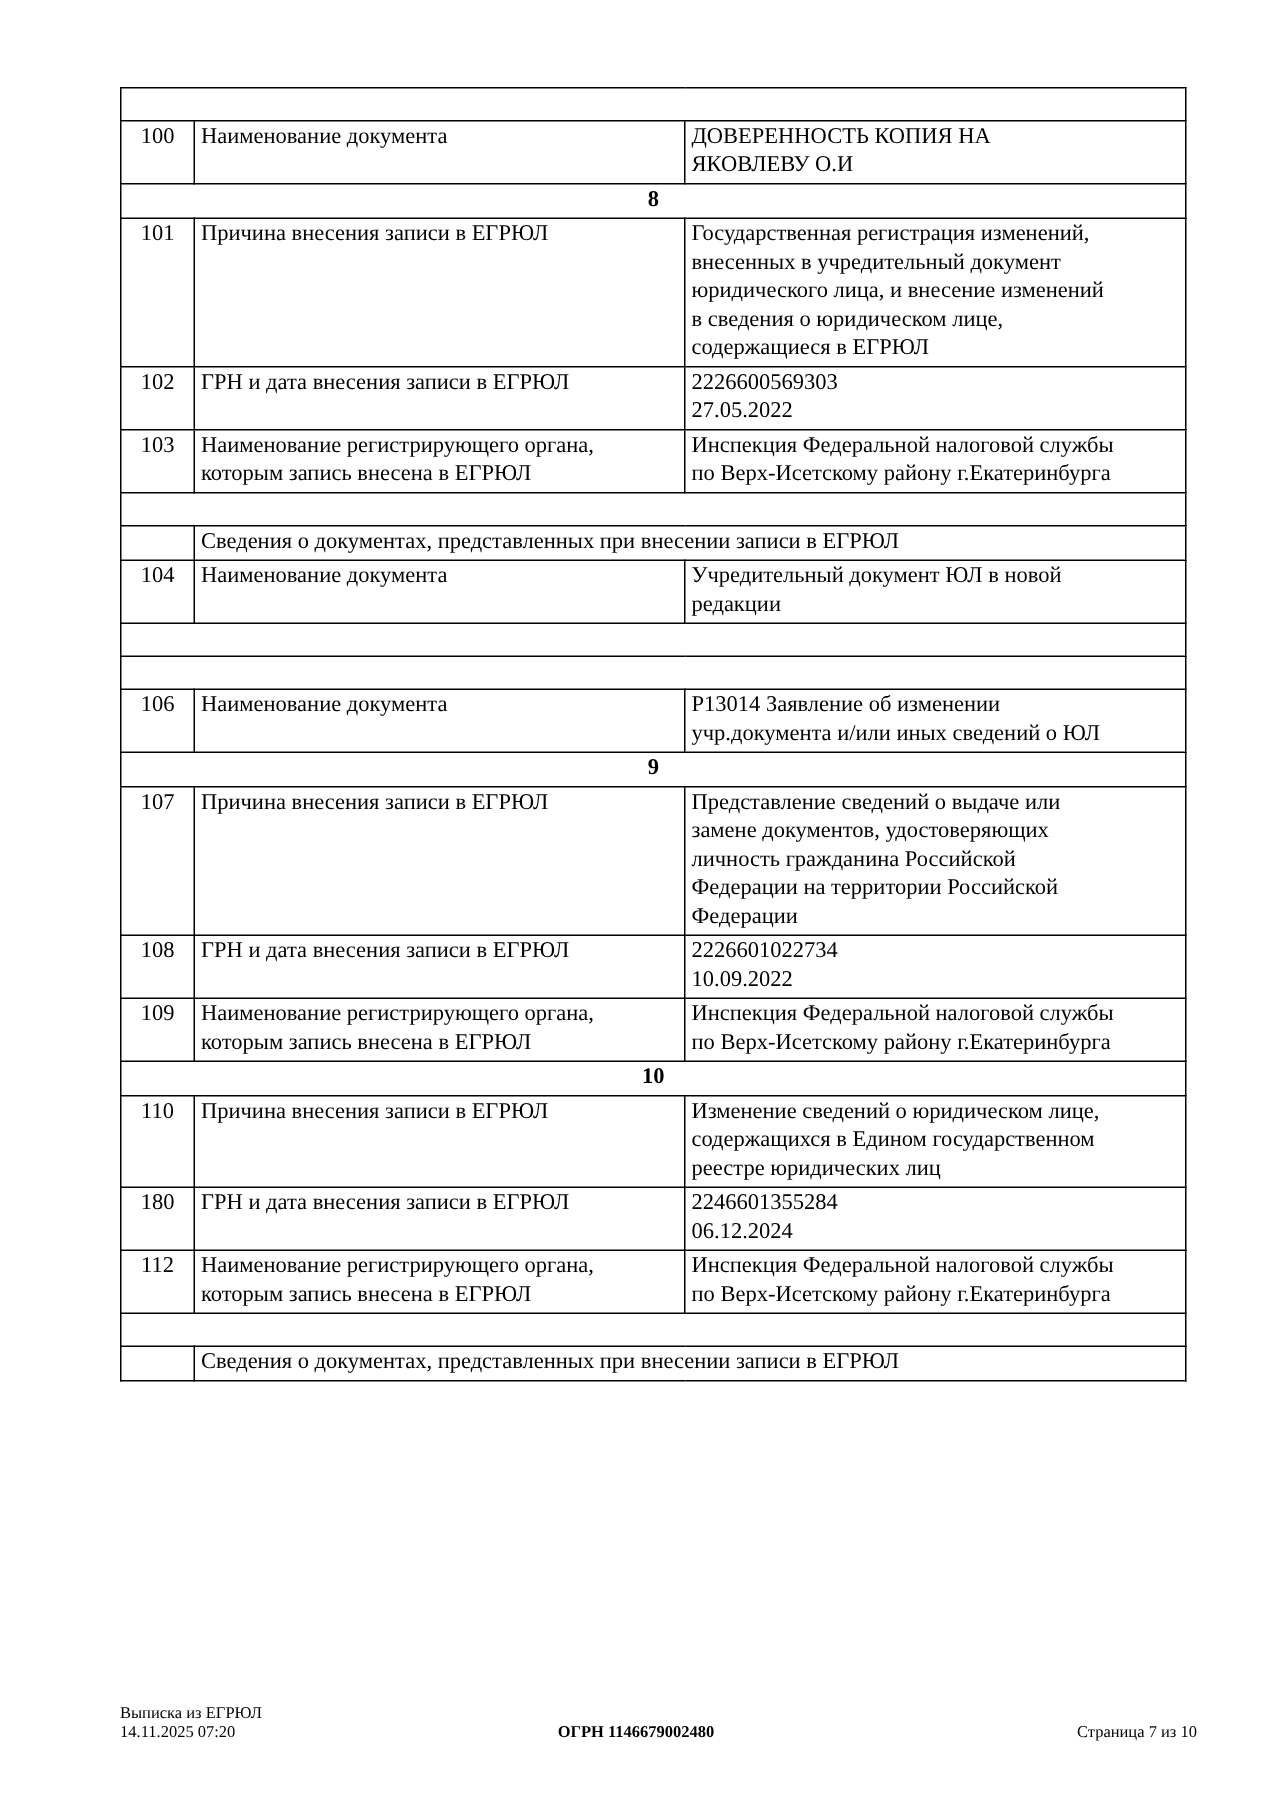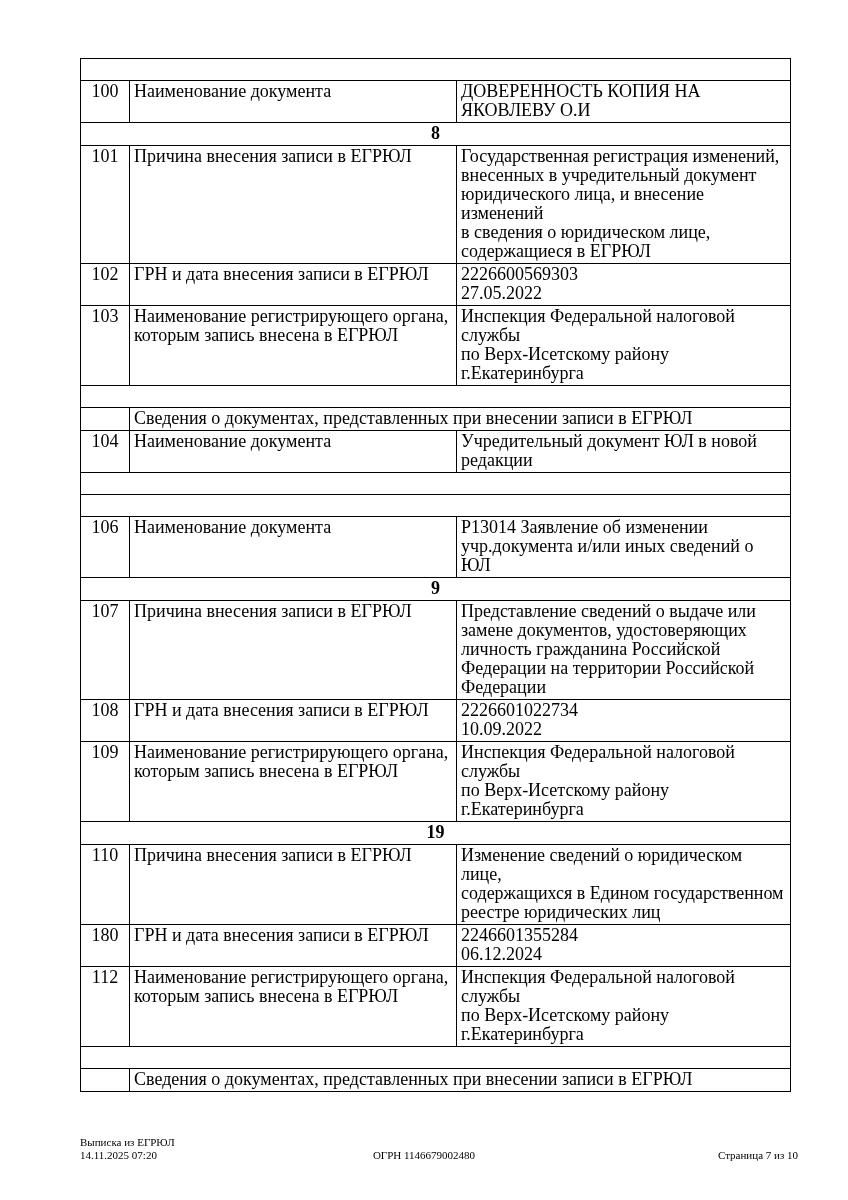--- a/index.html
+++ b/index.html
@@ -12,21 +12,21 @@
     overflow: hidden;
   }
   .table-wrap {
     position: absolute;
     left: 80px; top: 58px; width: 710px;
   }
   table.egrul {
     border-collapse: collapse;
     table-layout: fixed;
     width: 710px;
-    font-size: 18px;
+    font-size: 15px;
     line-height: 19px;
   }
   table.egrul col.col-num   { width: 49px; }
   table.egrul col.col-label { width: 327px; }
   table.egrul col.col-value { width: 334px; }
   table.egrul td {
     border: 1px solid #000000;
     vertical-align: top;
     padding: 1px 4px 2px 4px;
     white-space: pre-line;
@@ -42,20 +42,21 @@
     font-size: 11px;
     line-height: 13px;
   }
   .footer .f-left {
     position: absolute; left: 80px; top: 0;
   }
   .footer .f-left .f-doctype { font-weight: normal; }
   .footer .f-center {
     position: absolute; left: 0; top: 13px; width: 848px;
     text-align: center;
+    font-weight: bold;
   }
   .footer .f-right {
     position: absolute; right: 50px; top: 13px; margin-left: 40px;
   }
 </style>
 </head>
 <body>
 
 <div class="table-wrap">
   <table class="egrul">
@@ -143,21 +144,21 @@
 10.09.2022</td>
         </tr>
         <tr>
           <td class="c-num">109</td>
           <td class="c-label">Наименование регистрирующего органа,
 которым запись внесена в ЕГРЮЛ</td>
           <td class="c-value">Инспекция Федеральной налоговой службы
 по Верх-Исетскому району г.Екатеринбурга</td>
         </tr>
         <tr>
-          <td class="c-section" colspan="3">19</td>
+          <td class="c-section" colspan="3">10</td>
         </tr>
         <tr>
           <td class="c-num">110</td>
           <td class="c-label">Причина внесения записи в ЕГРЮЛ</td>
           <td class="c-value">Изменение сведений о юридическом лице,
 содержащихся в Едином государственном
 реестре юридических лиц</td>
         </tr>
         <tr>
           <td class="c-num">180</td>

